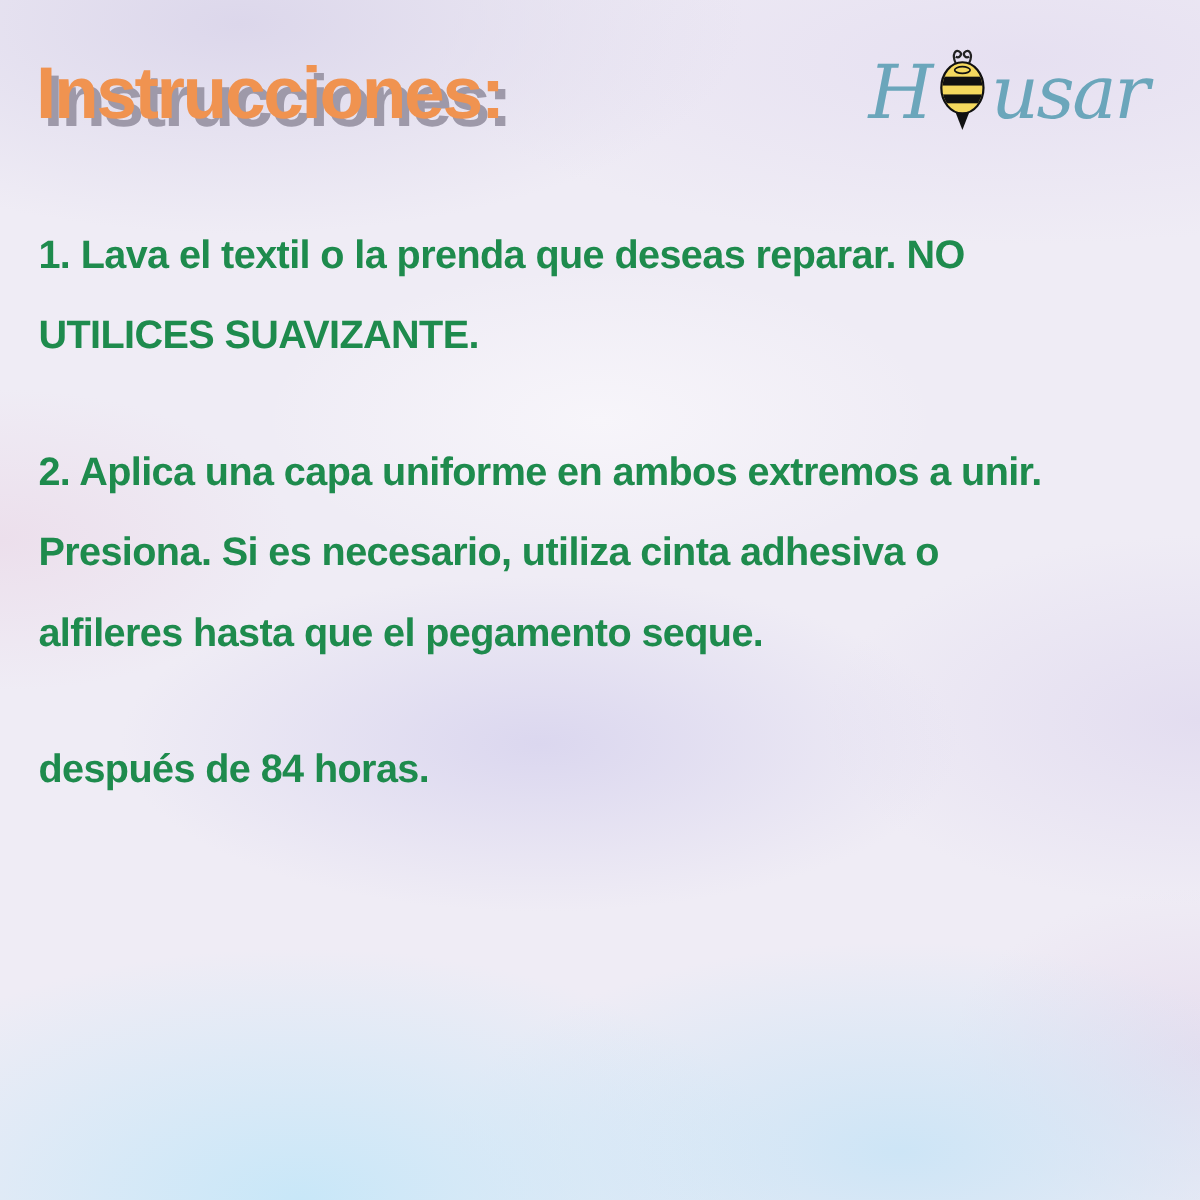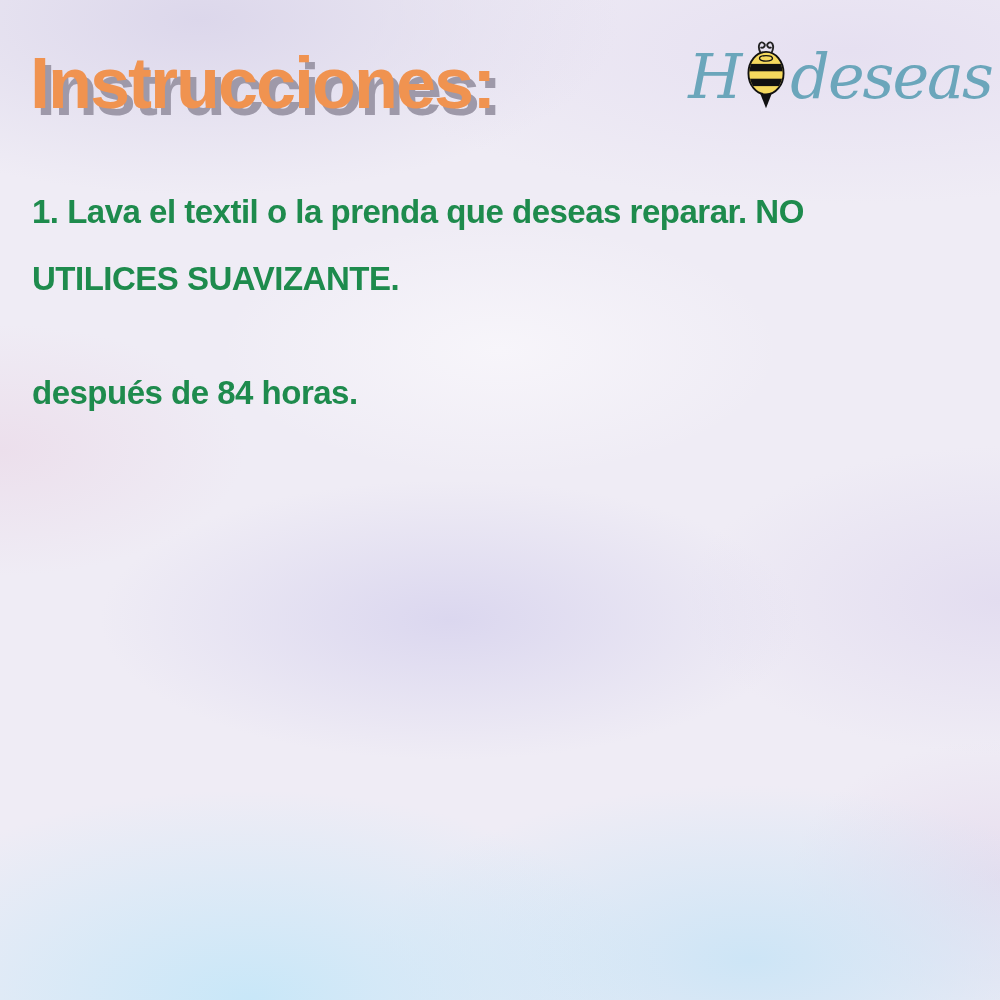--- a/index.html
+++ b/index.html
@@ -15,21 +15,21 @@
       radial-gradient(ellipse 35% 18% at 0% 45%,  #ecdfec 0%, rgba(236,223,236,0) 70%),
       radial-gradient(ellipse 50% 20% at 45% 62%, #dbd7ef 0%, rgba(219,215,239,0) 70%),
       radial-gradient(ellipse 45% 22% at 100% 60%,#e3ddf0 0%, rgba(227,221,240,0) 70%),
       radial-gradient(ellipse 60% 30% at 25% 100%,#c8e7f8 0%, rgba(200,231,248,0) 70%),
       radial-gradient(ellipse 55% 25% at 75% 96%, #cde5f6 0%, rgba(205,229,246,0) 70%),
       radial-gradient(ellipse 30% 20% at 100% 88%,#e7ddee 0%, rgba(231,221,238,0) 70%),
       radial-gradient(ellipse 40% 18% at 50% 35%, #f7f5fa 0%, rgba(247,245,250,0) 70%);
   }
   .title{
     position:absolute;left:30px;top:42px;margin:0;
-    font-size:72px;font-weight:bold;letter-spacing:-2px;
+    font-size:61px;font-weight:bold;letter-spacing:-2px;
     color:#F09350;
     text-shadow:6px 7px 0 #9E99A9;
   }
   .logo{
     position:absolute;right:40px;top:40px;
     width:240px;text-align:center;
   }
   .logo-top{
     display:flex;align-items:center;justify-content:center;
     font-family:"DejaVu Serif",serif;font-style:italic;
@@ -75,28 +75,33 @@
           <clipPath id="beeclip">
               <ellipse cx="30" cy="38" rx="18" ry="22"></ellipse>
             </clipPath>
           <g clip-path="url(#beeclip)">
             <rect x="8" y="28" width="44" height="8" fill="#111"></rect>
             <rect x="8" y="44" width="44" height="8" fill="#111"></rect>
           </g>
           <ellipse cx="30" cy="22" rx="7" ry="3" fill="none" stroke="#111" stroke-width="1.5"></ellipse>
         </svg>
       </span>
-      <span class="logo-word-end">deseas</span>
+      <span class="logo-word-end">usar</span>
     </div>
   </div>
 
   <div class="steps">
     <div class="step">
       <div class="line">1. Lava el textil o la prenda que deseas reparar. NO</div>
       <div class="line">UTILICES SUAVIZANTE.</div>
+    </div>
+    <div class="step">
+      <div class="line">2. Aplica una capa uniforme en ambos extremos a unir.</div>
+      <div class="line">Presiona. Si es necesario, utiliza cinta adhesiva o</div>
+      <div class="line">alfileres hasta que el pegamento seque.</div>
     </div>
     <div class="step">
       <div class="line">después de 84 horas.</div>
     </div>
     <div class="step">
     </div>
   </div>
 
 </div>
 

